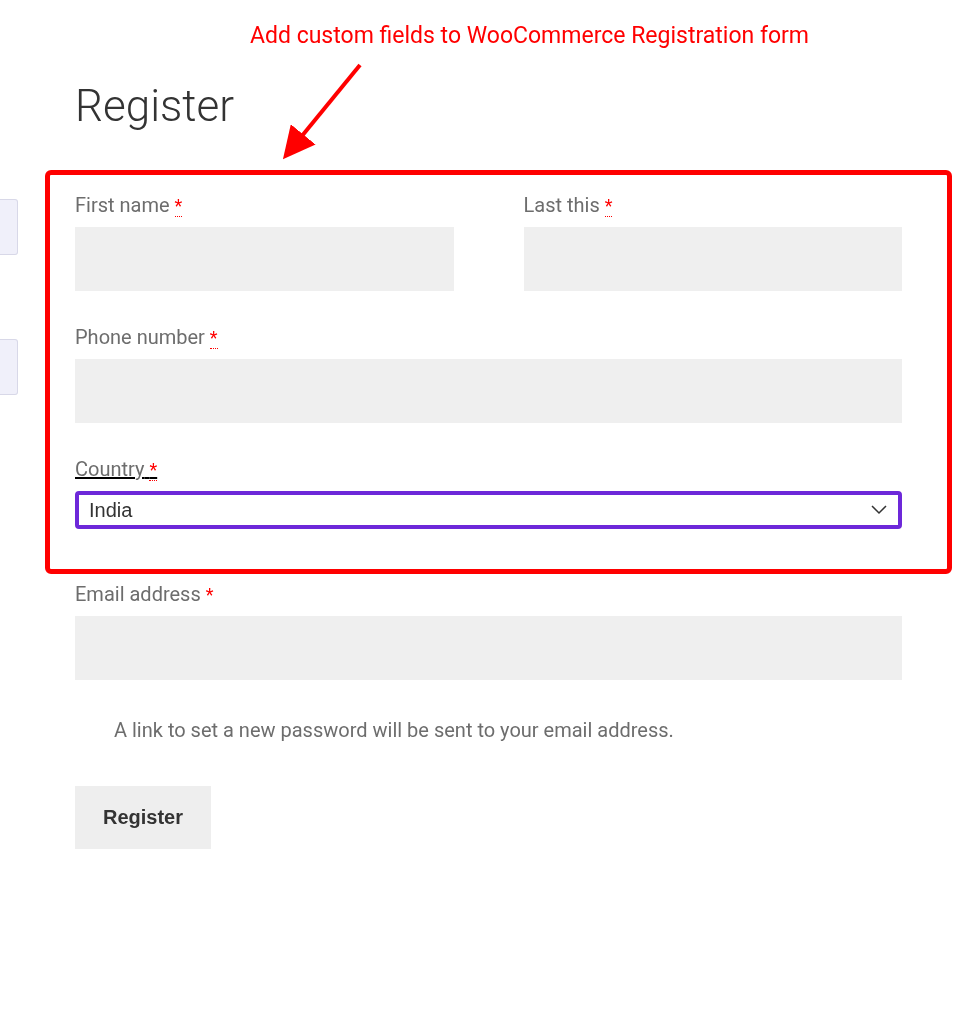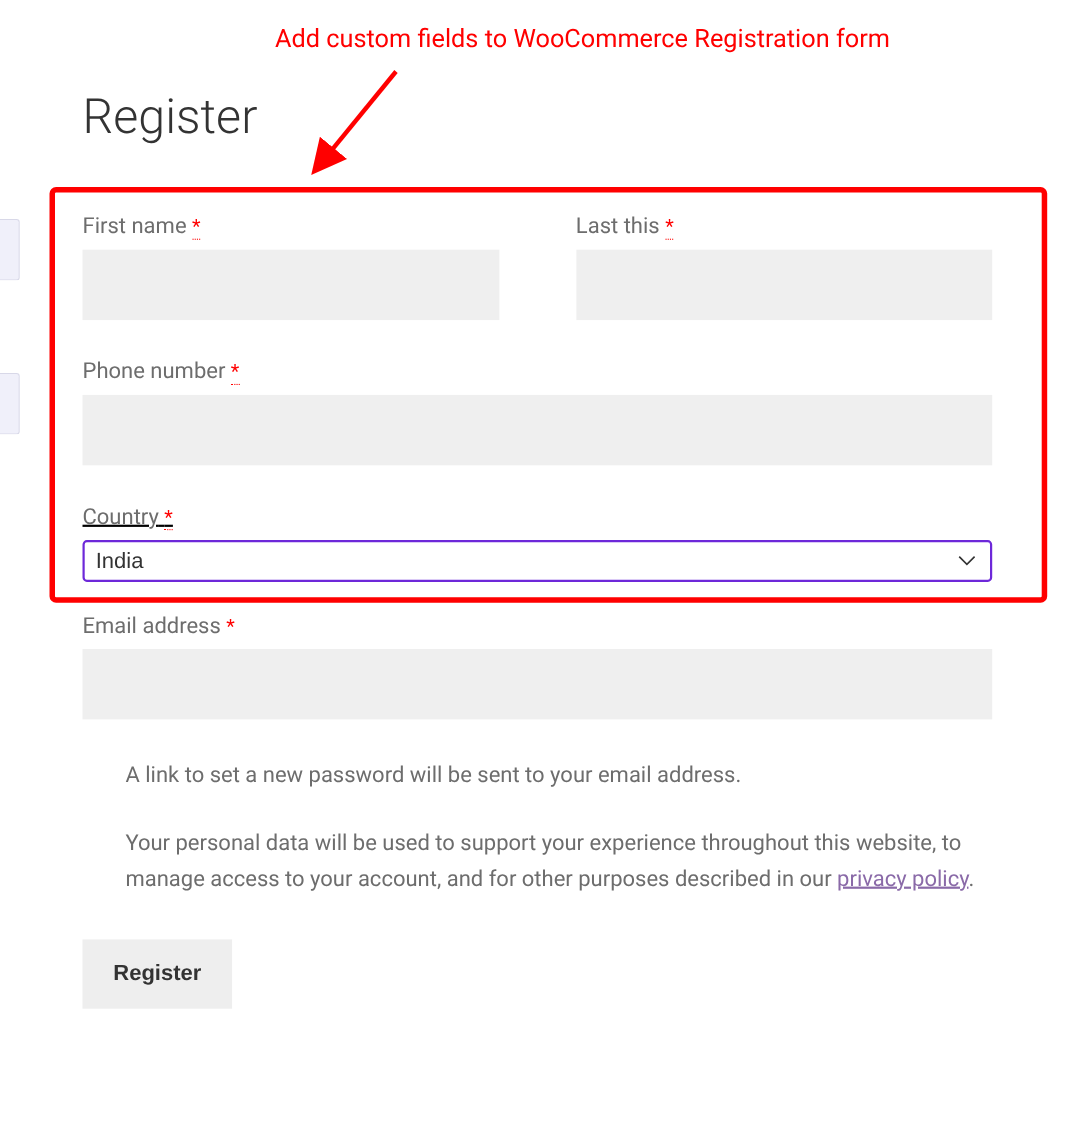--- a/index.html
+++ b/index.html
@@ -32,21 +32,21 @@
       font-size: 44px;
       font-weight: 300;
       color: #333333;
       margin-bottom: 38px;
     }
     .highlight-box {
       border: 5px solid #ff0000;
       border-radius: 6px;
       margin-left: -30px;
       margin-right: -50px;
-      padding: 18px 45px 14px 25px;
+      padding: 18px 45px 40px 25px;
     }
     .form-row-half {
       display: flex;
       gap: 70px;
       margin-bottom: 34px;
     }
     .form-field-half {
       flex: 1;
     }
     .form-field-full {
@@ -82,21 +82,21 @@
       color: #333;
     }
     .select-wrapper {
       position: relative;
       width: 100%;
     }
     .select-input {
       width: 100%;
       height: 38px;
       background: #ffffff;
-      border: 2px solid #6d28d9;
+      border: 4px solid #6d28d9;
       border-radius: 4px;
       font-size: 20px;
       padding: 0 40px 0 10px;
       color: #333;
       appearance: none;
       -webkit-appearance: none;
       -moz-appearance: none;
     }
     .select-wrapper .chevron {
       position: absolute;
@@ -212,20 +212,17 @@
     <div class="form-field-full">
       <label class="field-label">
         <span>Email address</span>
         <span class="required-plain">*</span>
       </label>
       <input type="text" class="text-input" value="" style="">
     </div>
 
     <p class="info-text">A link to set a new password will be sent to your email address.</p>
 
-    <p class="info-text">
-      <span>Your personal data will be used to support your experience throughout this website, to manage access to your account, and for other purposes described in our </span><a href="#" class="privacy-link">privacy policy</a><span>.</span>
-    </p>
 
     <button class="register-button">Register</button>
   </div>
 
 </div>
 
 </body></html>

